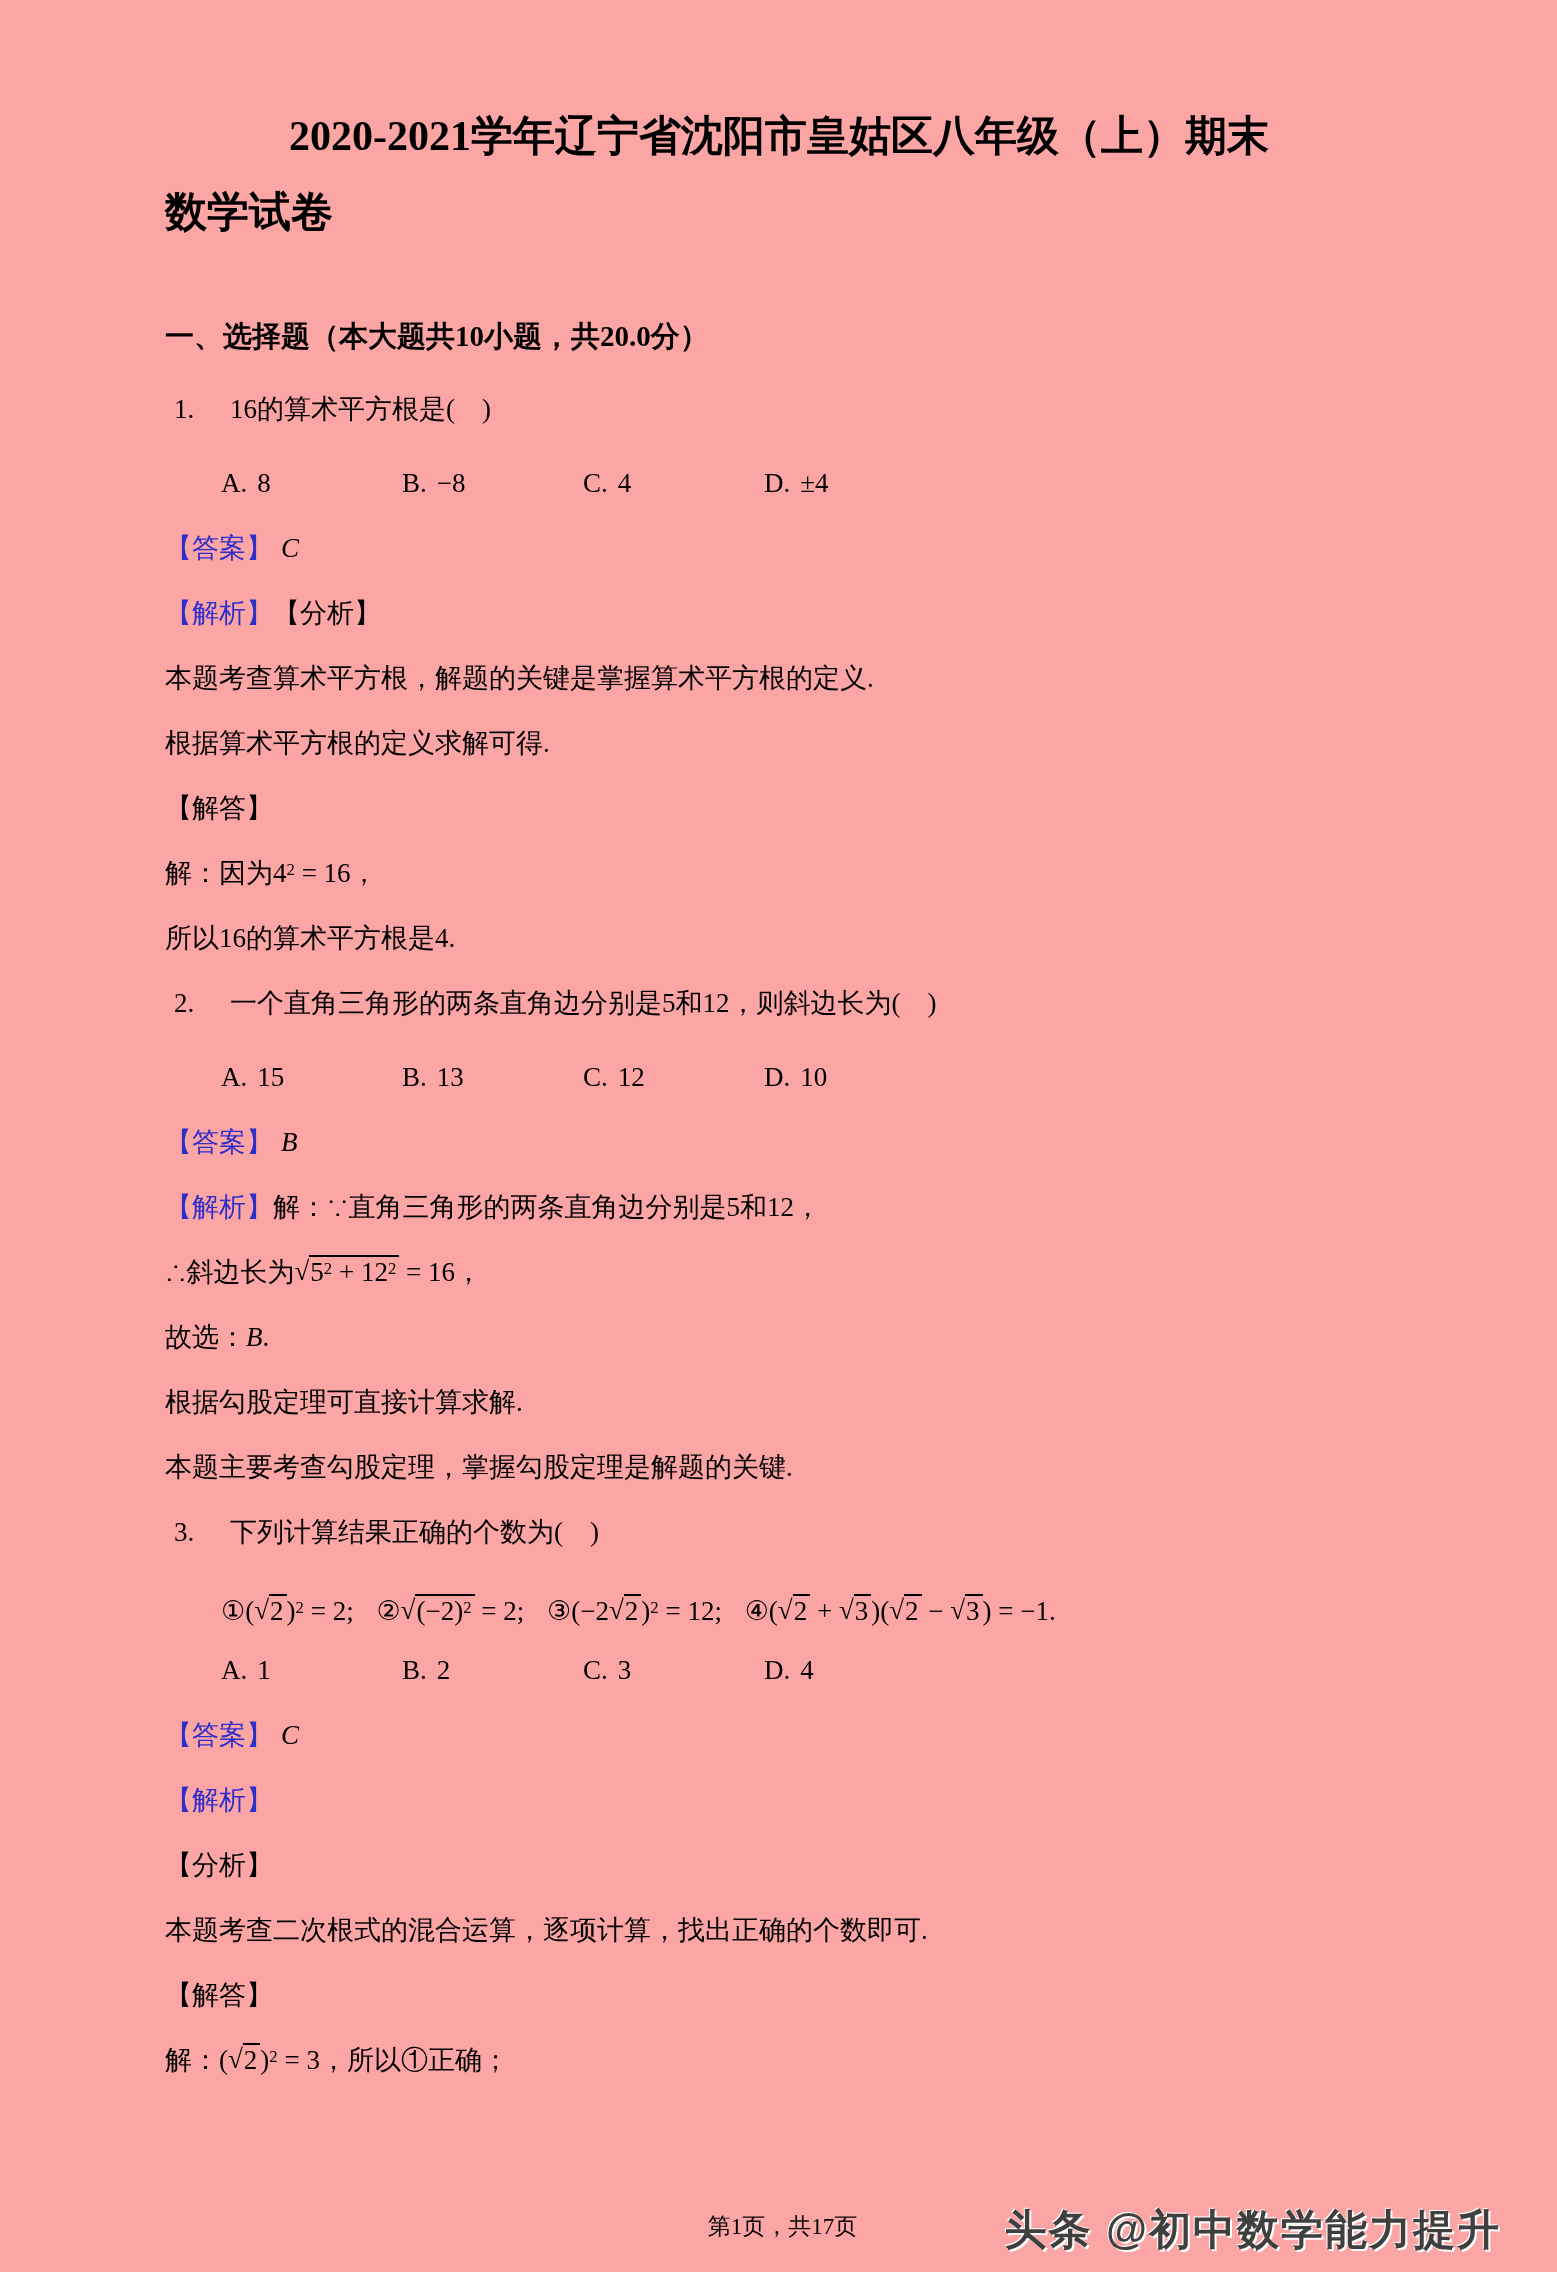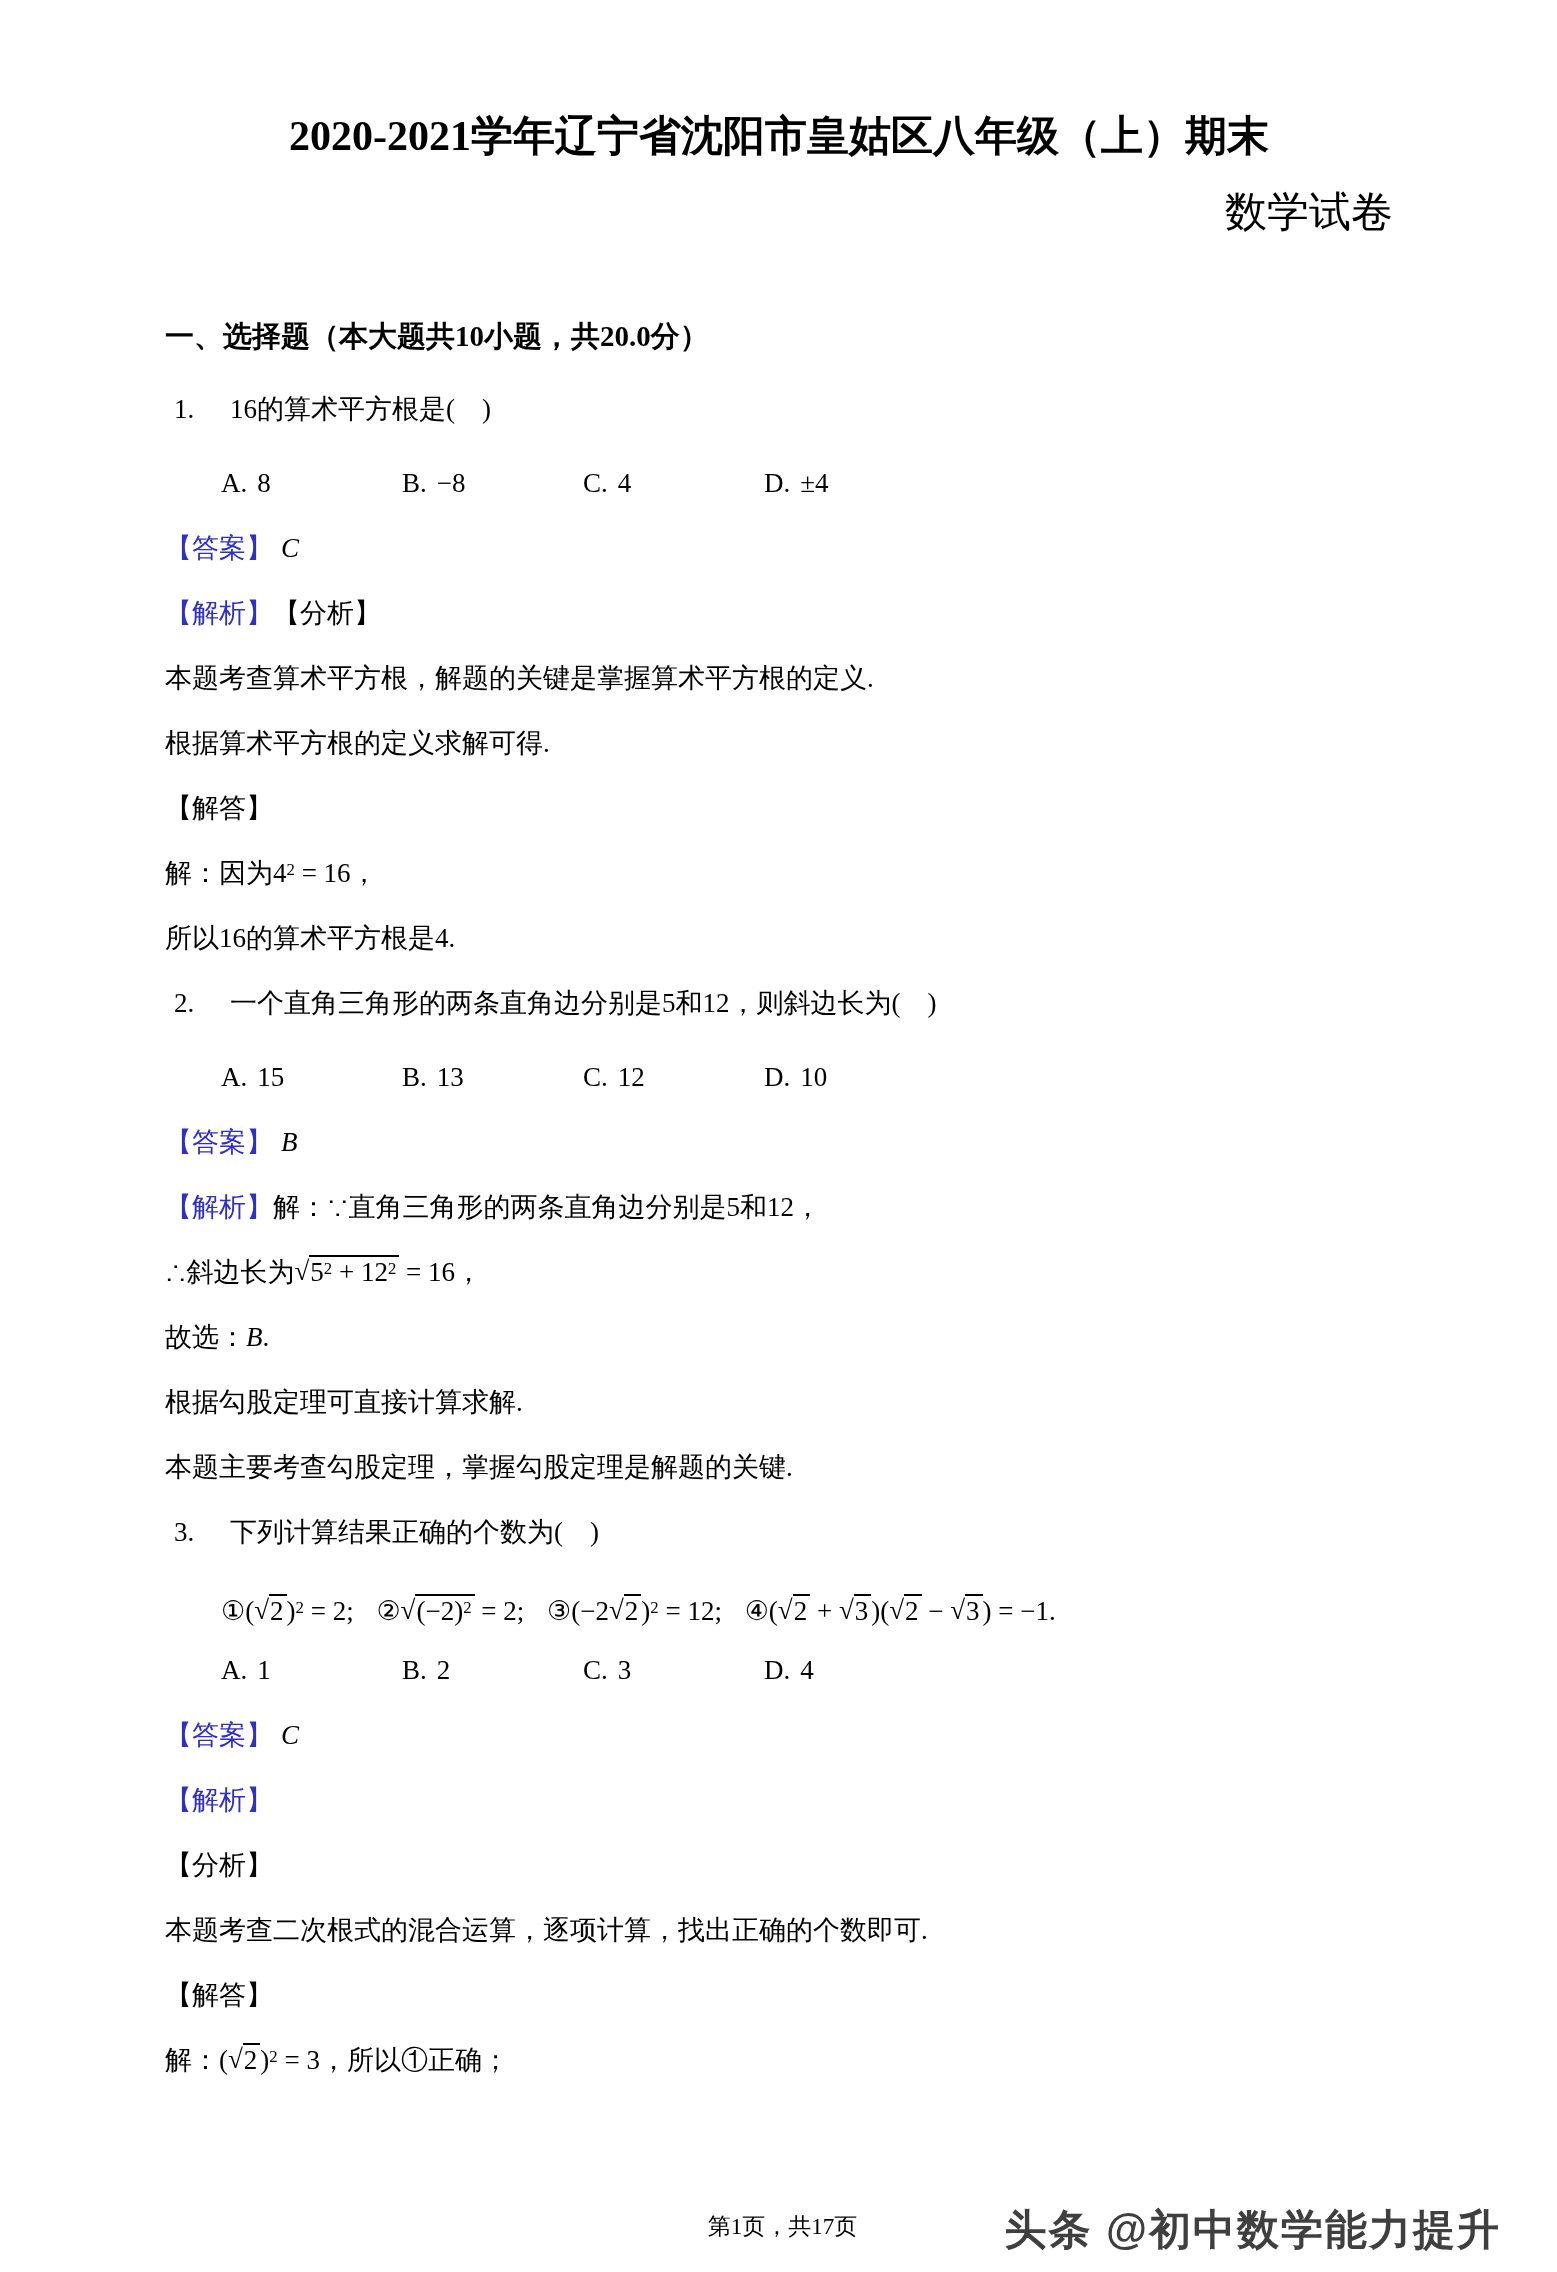--- a/index.html
+++ b/index.html
@@ -1,33 +1,33 @@
 <!DOCTYPE html>
 <html><head>
 <meta charset="utf-8">
 <style>
   html,body { margin:0; padding:0; background:#e8e8e8; }
   .page {
     position:relative;
     width:1557px; height:2272px;
     margin:0 auto;
-    background:#ffffff;
+    background:#fca5a5;
     font-family:"Liberation Serif","DejaVu Serif",serif;
     color:#000;
     overflow:hidden;
   }
   .content { position:absolute; left:165px; top:108px; width:1228px; }
 
   .title {
     text-align:center; font-weight:bold;
     font-size:42px; line-height:56px;
     margin:0 0 20px 0;
   }
   .subtitle {
-    text-align:right; font-weight:normal;
+    text-align:left; font-weight:bold;
     font-size:42px; line-height:56px;
     margin:0 0 76px 0;
   }
   .section-heading {
     font-weight:bold; font-size:29px; line-height:40px;
     margin:0 0 36px 0;
   }
 
   p.line { font-size:27px; line-height:34px; margin:0 0 31px 0; }
   p.qstem { margin-bottom:40px;margin-left:9px; }

